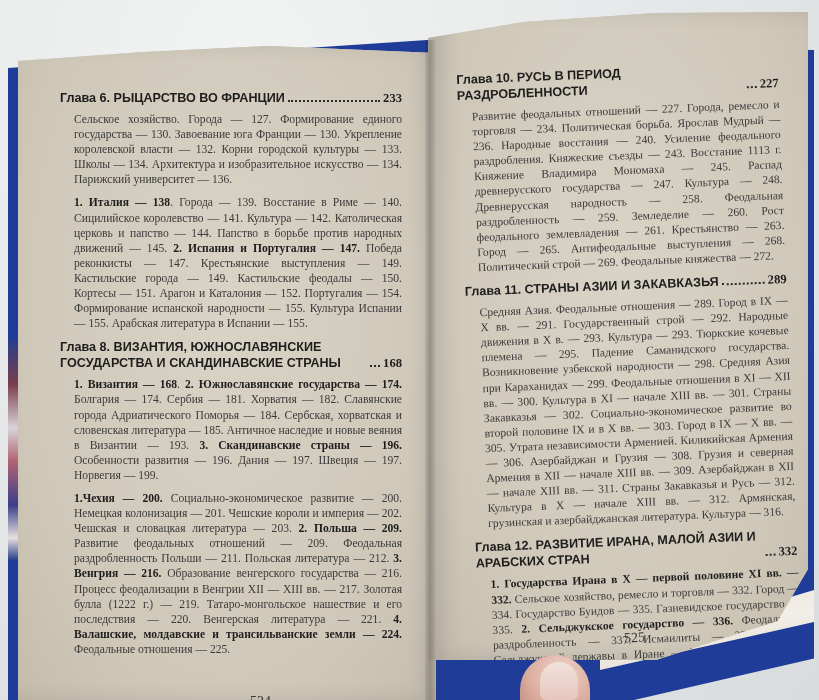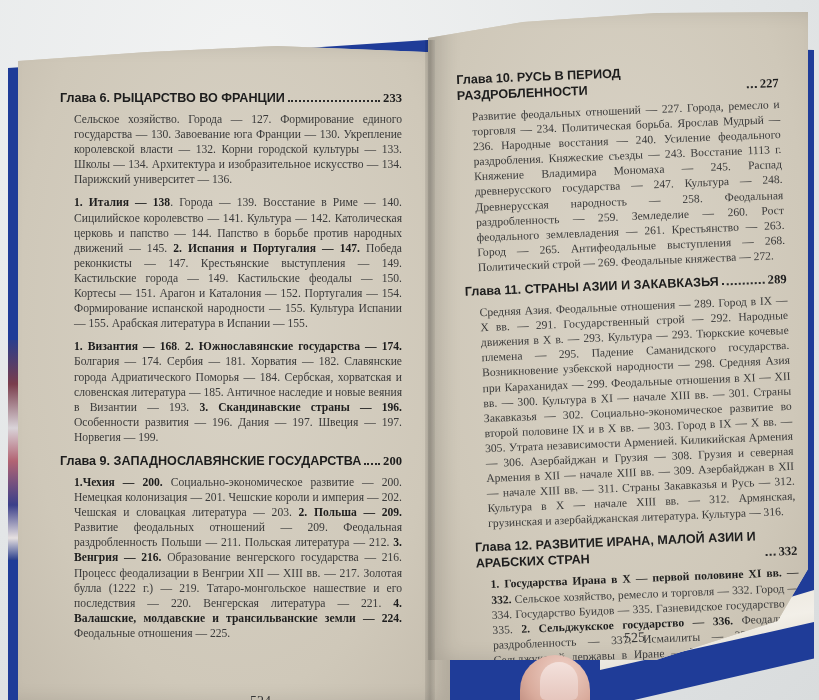--- a/index.html
+++ b/index.html
@@ -24,21 +24,20 @@
   .page {
     position: absolute;
     background: #d2cbbd;
     background-image: radial-gradient(ellipse at 50% 40%, #d9d3c6 0%, #cfc8b9 70%, #c4bcad 100%);
     color: #2b2b2b;
   }
   .page.left {
     left: 18px; top: 46px; width: 418px; height: 654px;
     clip-path: polygon(0 15px, 30% 6px, 60% 0px, 100% 7px, 100% 100%, 0 100%);
     box-shadow: inset -12px 0 18px rgba(0,0,0,0.10);
-    padding-left: 14px;
   }
   .page.right {
     left: 428px; top: 10px; width: 380px; height: 650px;
     clip-path: polygon(0 28px, 25% 12px, 60% 3px, 100% 2px, 100% 86%, 92% 94%, 60% 100%, 0 100%);
     box-shadow: inset 14px 0 20px rgba(0,0,0,0.12);
   }
   .page-edges {
     position: absolute; left: 600px; top: 590px; width: 214px; height: 80px;
     background: linear-gradient(170deg, #e8e3d8, #f2efe8 50%, #d8d2c4);
     clip-path: polygon(100% 0, 100% 40%, 0 100%, 0 80%);
@@ -95,28 +94,28 @@
         <span class="lbl">Глава 6. РЫЦАРСТВО ВО ФРАНЦИИ</span>
         <span class="dots"></span>
         <span class="pg">233</span>
       </div>
       <div class="ch-body"><span>Сельское хозяйство. Города — 127. Формирование единого государства — 130. Завоевание юга Франции — 130. Укрепление королевской власти — 132. Корни городской культуры — 133. Школы — 134. Архитектура и изобразительное искусство — 134. Парижский университет — 136.</span></div>
     </div>
     <div class="ch">
       <div class="ch-body"><b>1. Италия — 138</b><span>. Города — 139. Восстание в Риме — 140. Сицилийское королевство — 141. Культура — 142. Католическая церковь и папство — 144. Папство в борьбе против народных движений — 145. </span><b>2. Испания и Португалия — 147.</b><span> Победа реконкисты — 147. Крестьянские выступления — 149. Кастильские города — 149. Кастильские феодалы — 150. Кортесы — 151. Арагон и Каталония — 152. Португалия — 154. Формирование испанской народности — 155. Культура Испании — 155. Арабская литература в Испании — 155.</span></div>
     </div>
     <div class="ch">
+      <div class="ch-title">
+        <span class="lbl">Глава 8. ВИЗАНТИЯ, ЮЖНОСЛАВЯНСКИЕ ГОСУДАРСТВА И СКАНДИНАВСКИЕ СТРАНЫ</span>
+        <span class="dots"></span>
+        <span class="pg">168</span>
+      </div>
       <div class="ch-body"><b>1. Византия — 168</b><span>. </span><b>2. Южнославянские государства — 174.</b><span> Болгария — 174. Сербия — 181. Хорватия — 182. Славянские города Адриатического Поморья — 184. Сербская, хорватская и словенская литература — 185. Античное наследие и новые веяния в Византии — 193. </span><b>3. Скандинавские страны — 196.</b><span> Особенности развития — 196. Дания — 197. Швеция — 197. Норвегия — 199.</span></div>
     </div>
     <div class="ch">
-      <div class="ch-title">
-        <span class="lbl">Глава 9. ЗАПАДНОСЛАВЯНСКИЕ ГОСУДАРСТВА</span>
-        <span class="dots"></span>
-        <span class="pg">200</span>
-      </div>
       <div class="ch-body"><b>1.Чехия — 200.</b><span> Социально-экономическое развитие — 200. Немецкая колонизация — 201. Чешские короли и империя — 202. Чешская и словацкая литература — 203. </span><b>2. Польша — 209.</b><span> Развитие феодальных отношений — 209. Феодальная раздробленность Польши — 211. Польская литература — 212. </span><b>3. Венгрия — 216.</b><span> Образование венгерского государства — 216. Процесс феодализации в Венгрии XII — XIII вв. — 217. Золотая булла (1222 г.) — 219. Татаро-монгольское нашествие и его последствия — 220. Венгерская литература — 221. </span><b>4. Валашские, молдавские и трансильванские земли — 224.</b><span> Феодальные отношения — 225.</span></div>
     </div>
   </div>
   <div class="pagenum">524</div>
 </div>
 
 <div class="page right">
   <div class="toc">
     <div class="ch">
       <div class="ch-title">

